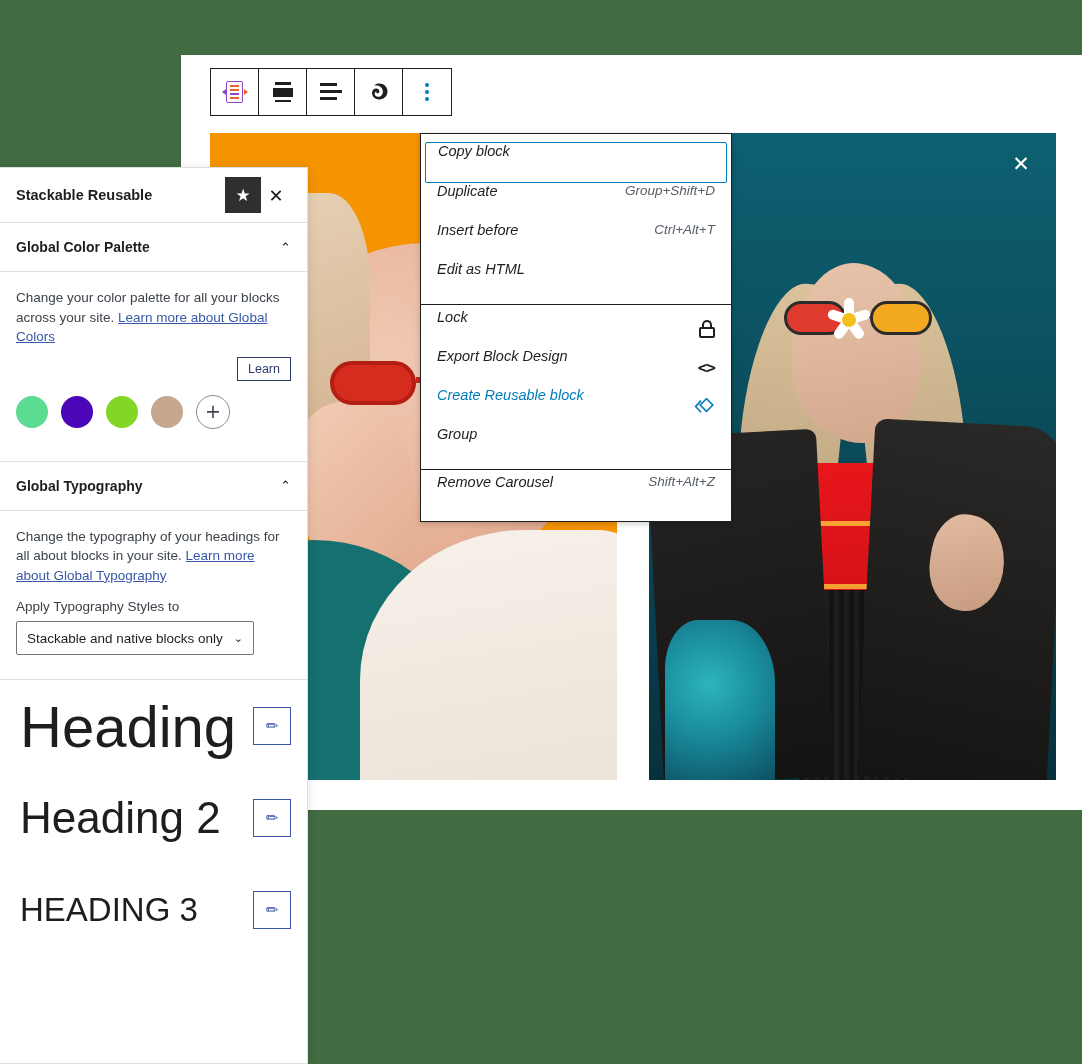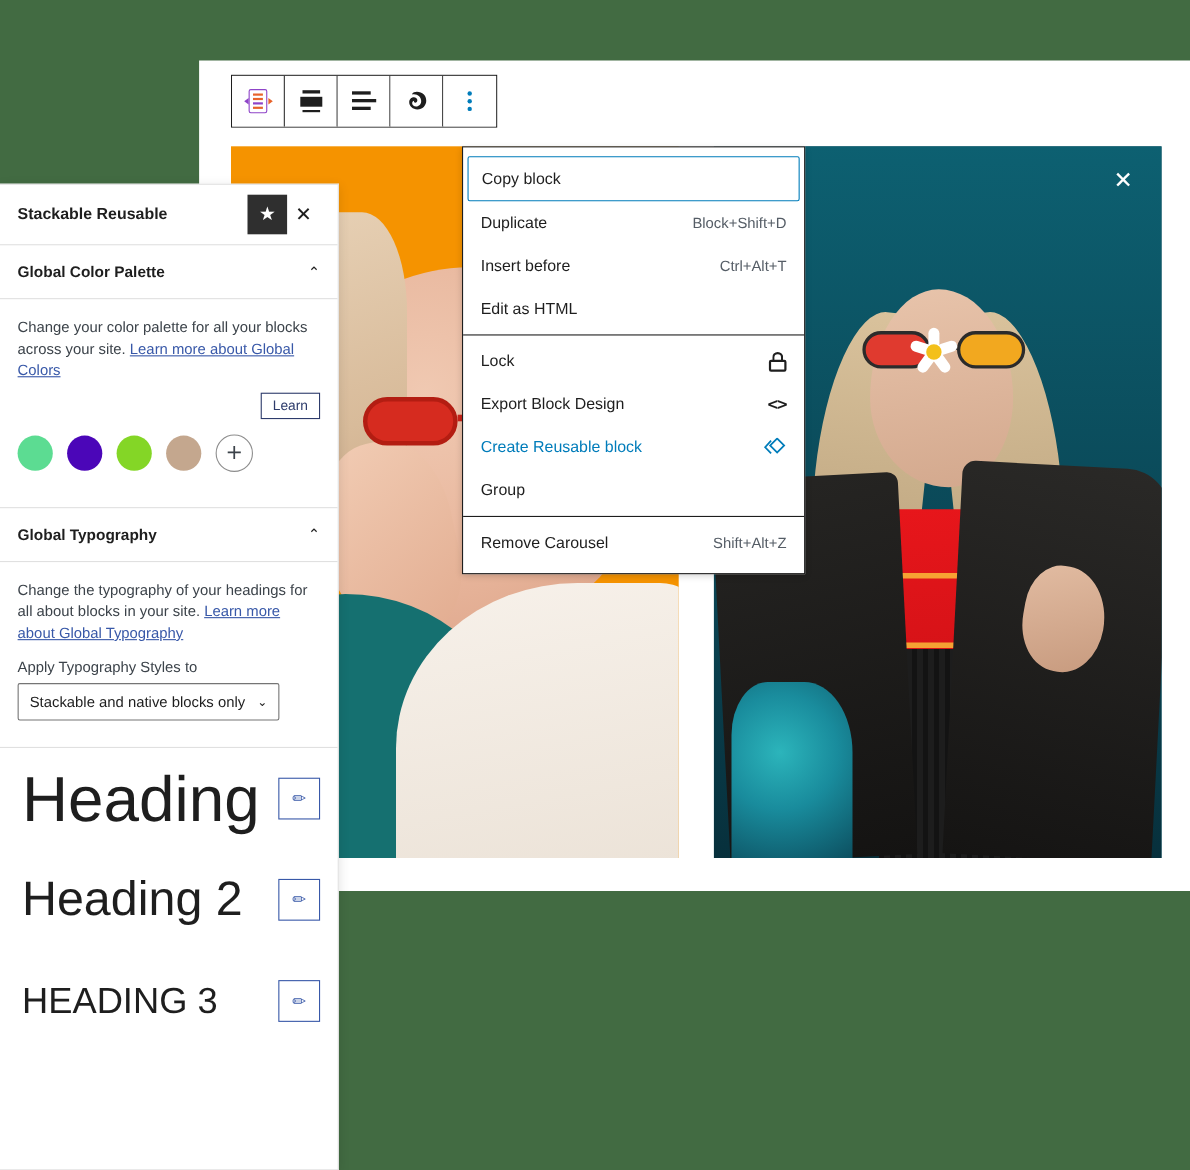--- a/index.html
+++ b/index.html
@@ -314,28 +314,28 @@
     border: 1px solid #1e1e1e;
     box-shadow: 0 2px 6px rgba(0,0,0,0.18);
     box-sizing: border-box;
     padding: 4px 0;
     z-index: 10;
   }
   .menu-group { border-bottom: 1px solid #1e1e1e; padding: 4px 0; }
   .menu-group:last-child { border-bottom: none; }
   .menu-item {
     display: flex;
-    align-items: center;
     justify-content: space-between;
     height: 39px;
     padding: 0 16px;
     box-sizing: border-box;
     font-size: 14.5px;
     color: #1e1e1e;
     cursor: pointer;
+    font-style: italic;
   }
   .menu-item .label { white-space: nowrap; }
   .menu-item .shortcut {
     font-size: 13.5px;
     color: #555d66;
     margin-left: auto;
     padding-left: 16px;
   }
   .menu-item .mi-icon { margin-left: auto; padding-left: 16px; display: flex; align-items: center; }
   .menu-item.focused {
@@ -603,21 +603,21 @@
 </div>
 
 <div class="block-menu">
 
   <div class="menu-group">
     <div class="menu-item focused">
       <span class="label">Copy block</span>
     </div>
     <div class="menu-item">
       <span class="label">Duplicate</span>
-      <span class="shortcut">Block+Shift+D</span>
+      <span class="shortcut">Group+Shift+D</span>
     </div>
     <div class="menu-item">
       <span class="label">Insert before</span>
       <span class="shortcut">Ctrl+Alt+T</span>
     </div>
     <div class="menu-item">
       <span class="label">Edit as HTML</span>
     </div>
   </div>
 

